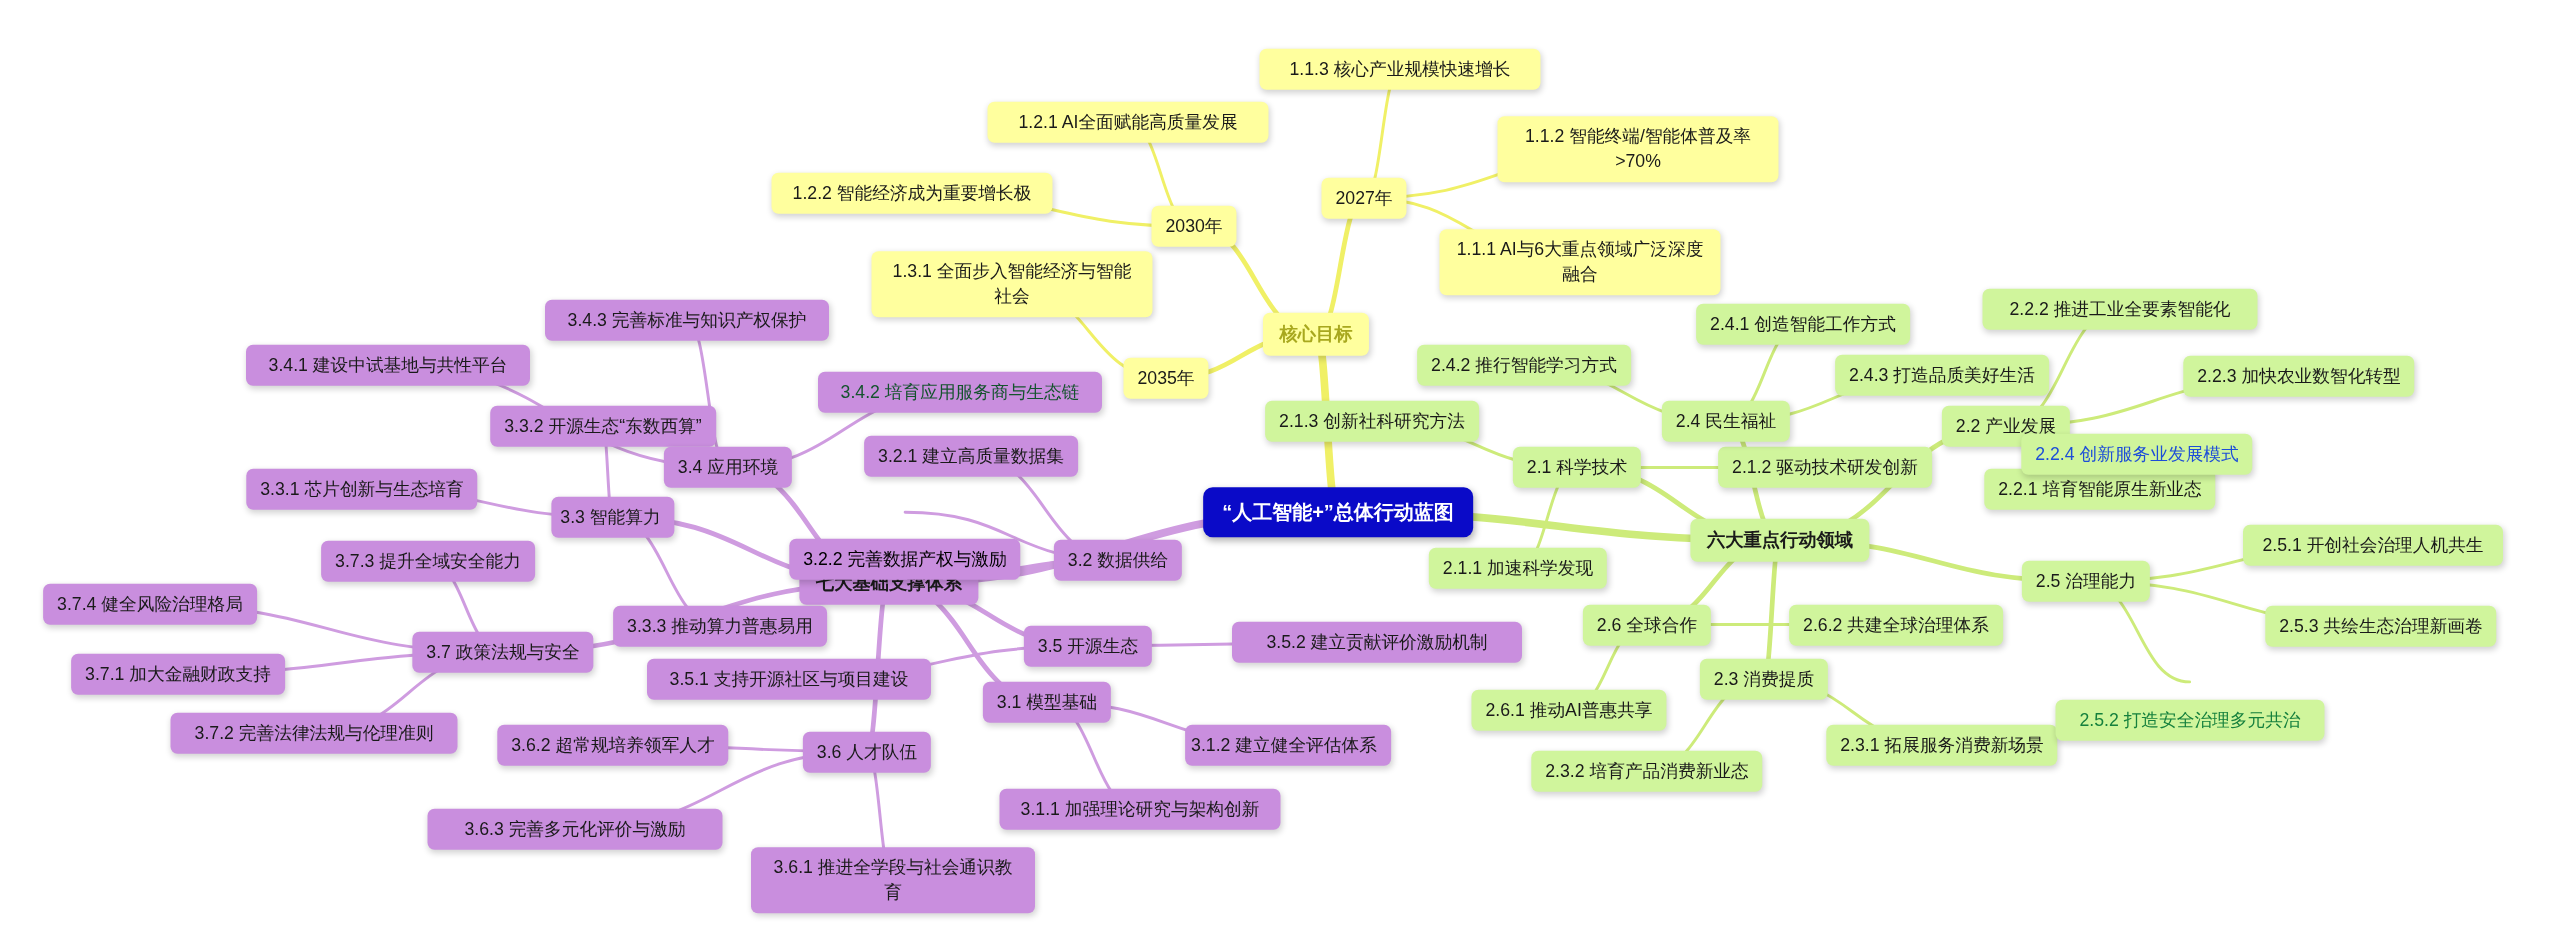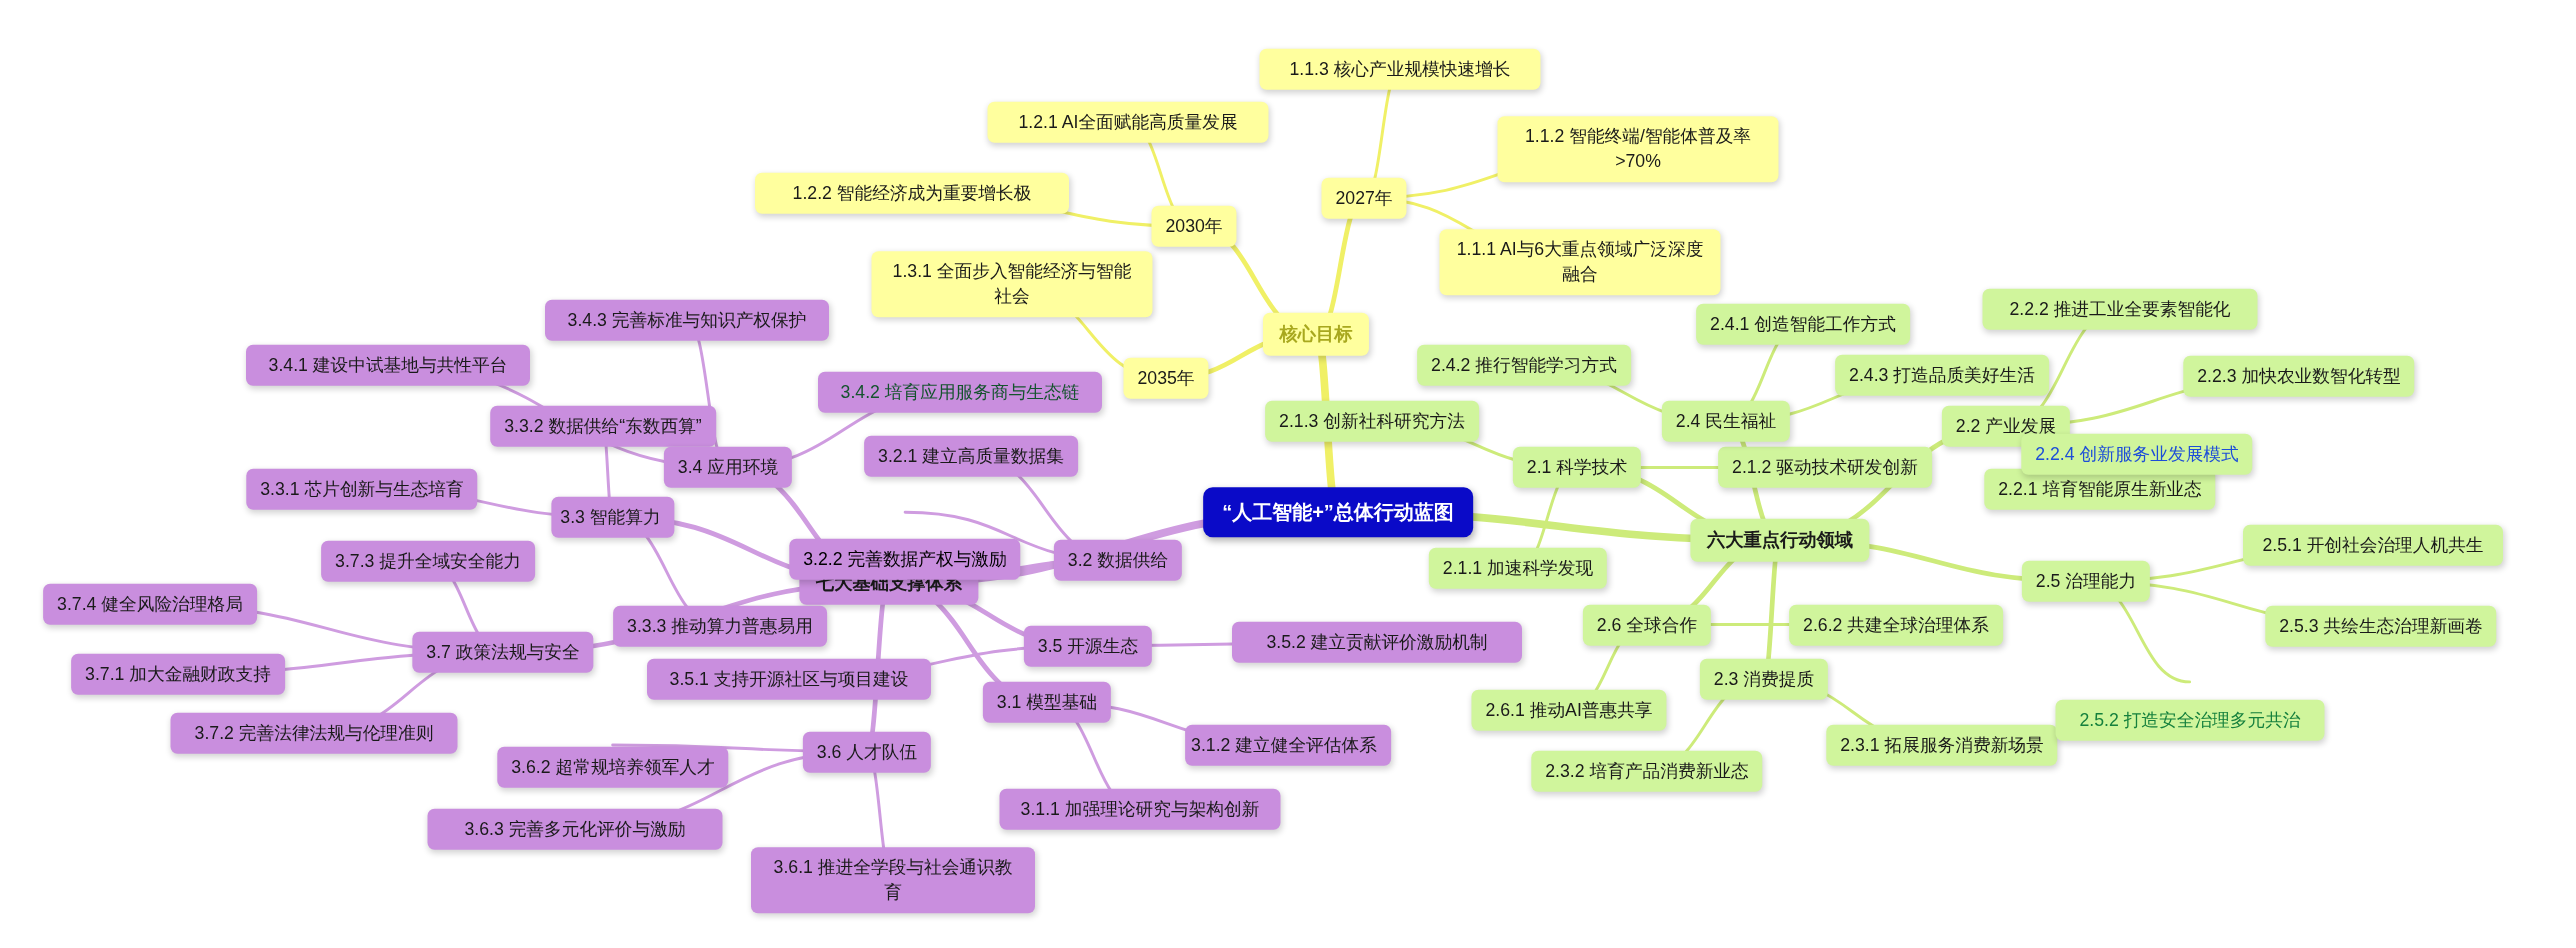--- a/index.html
+++ b/index.html
@@ -119,21 +119,21 @@
     </svg>
   <div id="nodes">
       <div class="node level-0" style="left: 1338px; top: 512px; background: rgb(10, 10, 200); color: rgb(255, 255, 255);">“人工智能+”总体行动蓝图</div>
       <div class="node level-1" style="left: 1316px; top: 334px; background: rgb(255, 255, 158); color: rgb(168, 168, 30);">核心目标</div>
       <div class="node level-2" style="left: 1364px; top: 198px; background: rgb(255, 255, 158); color: rgb(26, 26, 26);">2027年</div>
       <div class="node level-3 wrap" style="left: 1580px; top: 262px; width: 281px; background: rgb(255, 255, 158); color: rgb(26, 26, 26);">1.1.1 AI与6大重点领域广泛深度融合</div>
       <div class="node level-3 wrap" style="left: 1638px; top: 149px; width: 281px; background: rgb(255, 255, 158); color: rgb(26, 26, 26);">1.1.2 智能终端/智能体普及率&gt;70%</div>
       <div class="node level-3 wrap" style="left: 1400px; top: 69px; width: 281px; background: rgb(255, 255, 158); color: rgb(26, 26, 26);">1.1.3 核心产业规模快速增长</div>
       <div class="node level-2" style="left: 1194px; top: 226px; background: rgb(255, 255, 158); color: rgb(26, 26, 26);">2030年</div>
       <div class="node level-3 wrap" style="left: 1128px; top: 122px; width: 281px; background: rgb(255, 255, 158); color: rgb(26, 26, 26);">1.2.1 AI全面赋能高质量发展</div>
-      <div class="node level-3 wrap" style="left: 912px; top: 193px; width: 314px; background: rgb(255, 255, 158); color: rgb(26, 26, 26);">1.2.2 智能经济成为重要增长极</div>
+      <div class="node level-3 wrap" style="left: 912px; top: 193px; width: 281px; background: rgb(255, 255, 158); color: rgb(26, 26, 26);">1.2.2 智能经济成为重要增长极</div>
       <div class="node level-2" style="left: 1166px; top: 378px; background: rgb(255, 255, 158); color: rgb(26, 26, 26);">2035年</div>
       <div class="node level-3 wrap" style="left: 1012px; top: 284px; width: 281px; background: rgb(255, 255, 158); color: rgb(26, 26, 26);">1.3.1 全面步入智能经济与智能社会</div>
       <div class="node level-1" style="left: 1780px; top: 540px; background: rgb(208, 245, 156); color: rgb(26, 26, 26);">六大重点行动领域</div>
       <div class="node level-2" style="left: 1577px; top: 467px; background: rgb(208, 245, 156); color: rgb(26, 26, 26);">2.1 科学技术</div>
       <div class="node level-3" style="left: 1518px; top: 568px; background: rgb(208, 245, 156); color: rgb(26, 26, 26);">2.1.1 加速科学发现</div>
       <div class="node level-3" style="left: 1825px; top: 467px; background: rgb(208, 245, 156); color: rgb(26, 26, 26);">2.1.2 驱动技术研发创新</div>
       <div class="node level-3" style="left: 1372px; top: 421px; background: rgb(208, 245, 156); color: rgb(26, 26, 26);">2.1.3 创新社科研究方法</div>
       <div class="node level-2" style="left: 2006px; top: 426px; background: rgb(208, 245, 156); color: rgb(26, 26, 26);">2.2 产业发展</div>
       <div class="node level-3" style="left: 2100px; top: 489px; background: rgb(208, 245, 156); color: rgb(26, 26, 26);">2.2.1 培育智能原生新业态</div>
       <div class="node level-3 wrap" style="left: 2120px; top: 309px; width: 275px; background: rgb(208, 245, 156); color: rgb(26, 26, 26);">2.2.2 推进工业全要素智能化</div>
@@ -155,32 +155,32 @@
       <div class="node level-3" style="left: 1896px; top: 625px; background: rgb(208, 245, 156); color: rgb(26, 26, 26);">2.6.2 共建全球治理体系</div>
       <div class="node level-1" style="left: 889px; top: 583px; background: rgb(201, 142, 222); color: rgb(26, 26, 26);">七大基础支撑体系</div>
       <div class="node level-2" style="left: 1047px; top: 702px; background: rgb(201, 142, 222); color: rgb(26, 26, 26);">3.1 模型基础</div>
       <div class="node level-3 wrap" style="left: 1140px; top: 809px; width: 281px; background: rgb(201, 142, 222); color: rgb(26, 26, 26);">3.1.1 加强理论研究与架构创新</div>
       <div class="node level-3" style="left: 1288px; top: 745px; background: rgb(201, 142, 222); color: rgb(26, 26, 26); padding-left: 6px;">3.1.2 建立健全评估体系</div>
       <div class="node level-2" style="left: 1118px; top: 560px; background: rgb(201, 142, 222); color: rgb(26, 26, 26);">3.2 数据供给</div>
       <div class="node level-3" style="left: 971px; top: 456px; background: rgb(201, 142, 222); color: rgb(26, 26, 26);">3.2.1 建立高质量数据集</div>
       <div class="node level-3" style="left: 905px; top: 532px; background: rgb(201, 142, 222); color: #000000; margin-top: 27px;">3.2.2 完善数据产权与激励</div>
       <div class="node level-2" style="left: 613px; top: 517px; background: rgb(201, 142, 222); color: rgb(26, 26, 26); padding-left: 9px;">3.3 智能算力</div>
       <div class="node level-3" style="left: 362px; top: 489px; background: rgb(201, 142, 222); color: rgb(26, 26, 26);">3.3.1 芯片创新与生态培育</div>
-      <div class="node level-3" style="left: 603px; top: 426px; background: rgb(201, 142, 222); color: rgb(26, 26, 26);">3.3.2 数据供给“东数西算”</div>
+      <div class="node level-3" style="left: 603px; top: 426px; background: rgb(201, 142, 222); color: rgb(26, 26, 26);">3.3.2 开源生态“东数西算”</div>
       <div class="node level-3" style="left: 720px; top: 626px; background: rgb(201, 142, 222); color: rgb(26, 26, 26);">3.3.3 推动算力普惠易用</div>
       <div class="node level-2" style="left: 728px; top: 467px; background: rgb(201, 142, 222); color: rgb(26, 26, 26);">3.4 应用环境</div>
       <div class="node level-3 wrap" style="left: 388px; top: 365px; width: 284px; background: rgb(201, 142, 222); color: rgb(26, 26, 26);">3.4.1 建设中试基地与共性平台</div>
       <div class="node level-3 wrap" style="left: 960px; top: 392px; width: 284px; background: rgb(201, 142, 222); color: #14532d;">3.4.2 培育应用服务商与生态链</div>
       <div class="node level-3 wrap" style="left: 687px; top: 320px; width: 284px; background: rgb(201, 142, 222); color: rgb(26, 26, 26);">3.4.3 完善标准与知识产权保护</div>
       <div class="node level-2" style="left: 1088px; top: 646px; background: rgb(201, 142, 222); color: rgb(26, 26, 26);">3.5 开源生态</div>
       <div class="node level-3 wrap" style="left: 789px; top: 679px; width: 284px; background: rgb(201, 142, 222); color: rgb(26, 26, 26);">3.5.1 支持开源社区与项目建设</div>
       <div class="node level-3 wrap" style="left: 1377px; top: 642px; width: 290px; background: rgb(201, 142, 222); color: rgb(26, 26, 26);">3.5.2 建立贡献评价激励机制</div>
       <div class="node level-2" style="left: 867px; top: 752px; background: rgb(201, 142, 222); color: rgb(26, 26, 26);">3.6 人才队伍</div>
       <div class="node level-3 wrap" style="left: 893px; top: 880px; width: 284px; background: rgb(201, 142, 222); color: rgb(26, 26, 26);">3.6.1 推进全学段与社会通识教育</div>
-      <div class="node level-3" style="left: 613px; top: 767px; background: rgb(201, 142, 222); color: rgb(26, 26, 26);">3.6.2 超常规培养领军人才</div>
+      <div class="node level-3" style="left: 613px; top: 745px; background: rgb(201, 142, 222); color: rgb(26, 26, 26);">3.6.2 超常规培养领军人才</div>
       <div class="node level-3 wrap" style="left: 575px; top: 829px; width: 295px; background: rgb(201, 142, 222); color: rgb(26, 26, 26);">3.6.3 完善多元化评价与激励</div>
       <div class="node level-2" style="left: 503px; top: 652px; background: rgb(201, 142, 222); color: rgb(26, 26, 26);">3.7 政策法规与安全</div>
       <div class="node level-3" style="left: 178px; top: 674px; background: rgb(201, 142, 222); color: rgb(26, 26, 26);">3.7.1 加大金融财政支持</div>
       <div class="node level-3 wrap" style="left: 314px; top: 733px; width: 287px; background: rgb(201, 142, 222); color: rgb(26, 26, 26);">3.7.2 完善法律法规与伦理准则</div>
       <div class="node level-3" style="left: 428px; top: 561px; background: rgb(201, 142, 222); color: rgb(26, 26, 26);">3.7.3 提升全域安全能力</div>
       <div class="node level-3" style="left: 150px; top: 604px; background: rgb(201, 142, 222); color: rgb(26, 26, 26);">3.7.4 健全风险治理格局</div>
     </div>
 </div>
 
 

